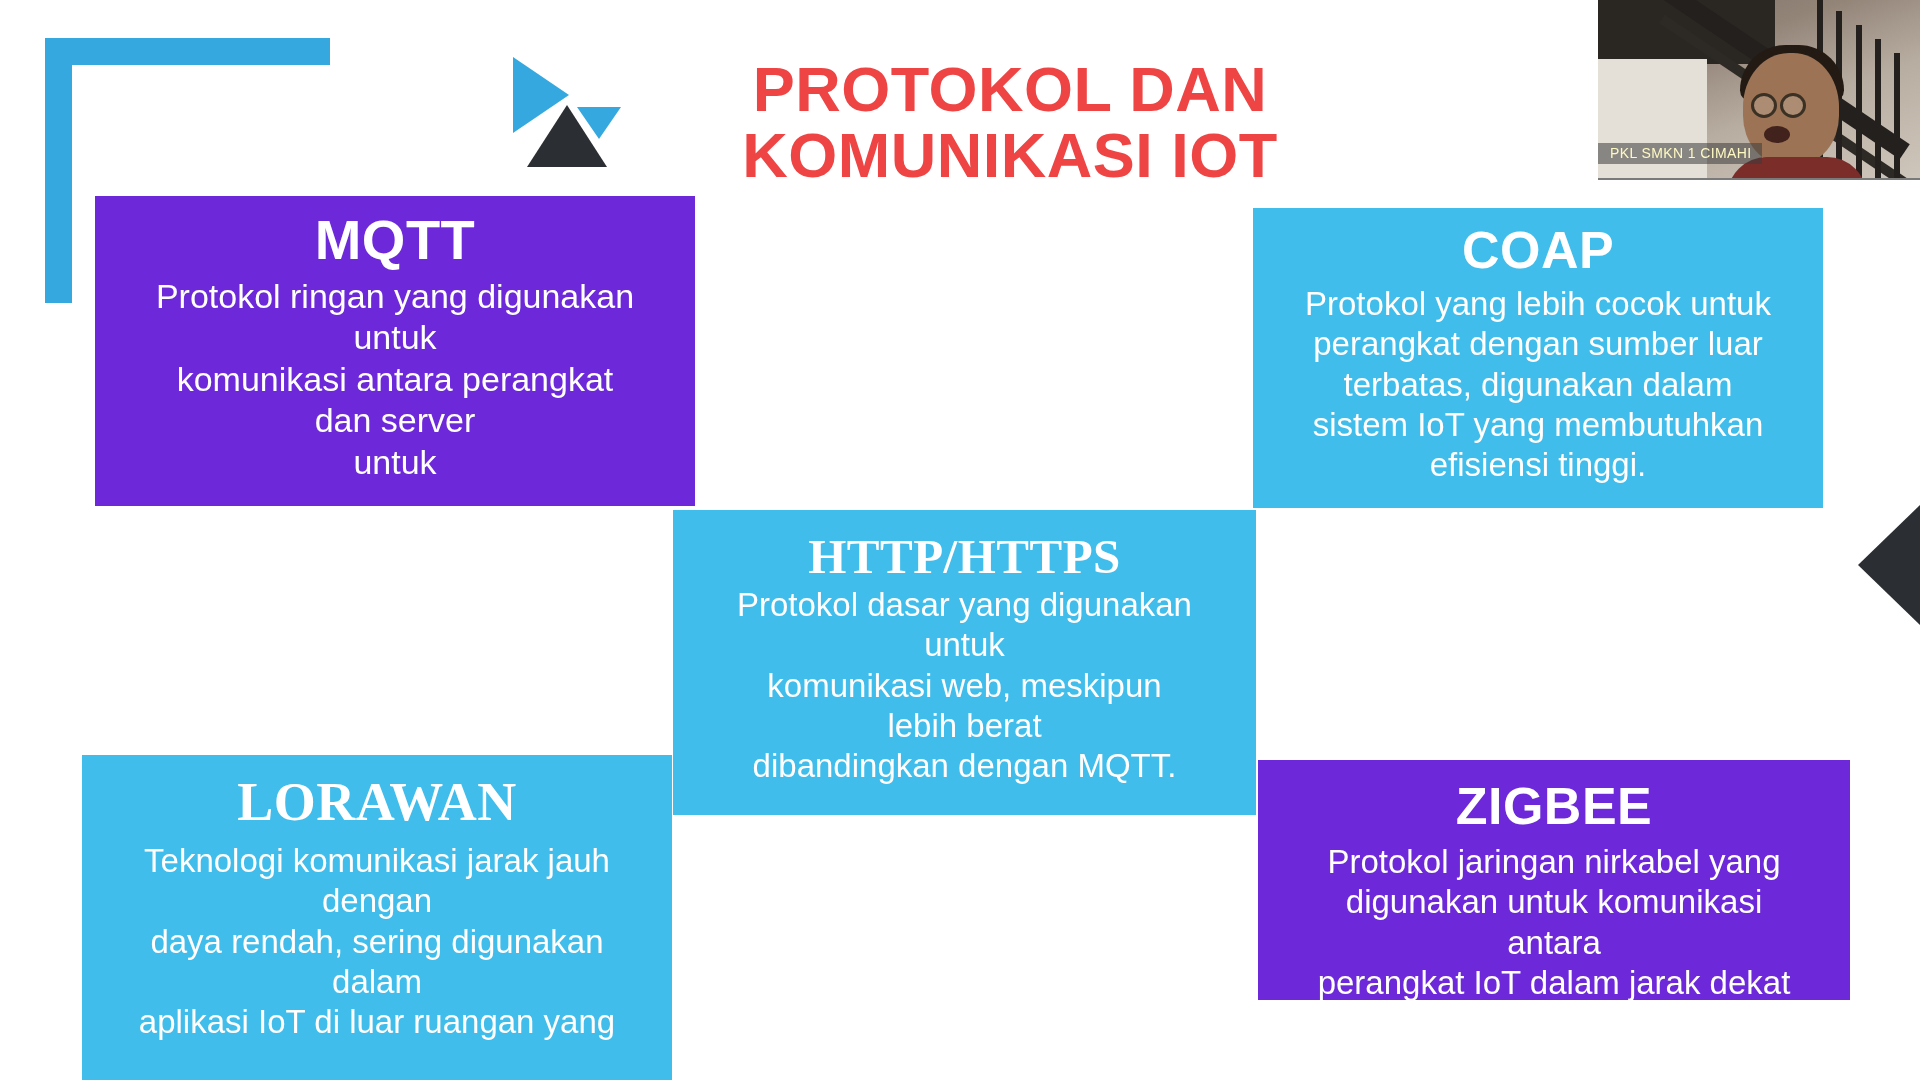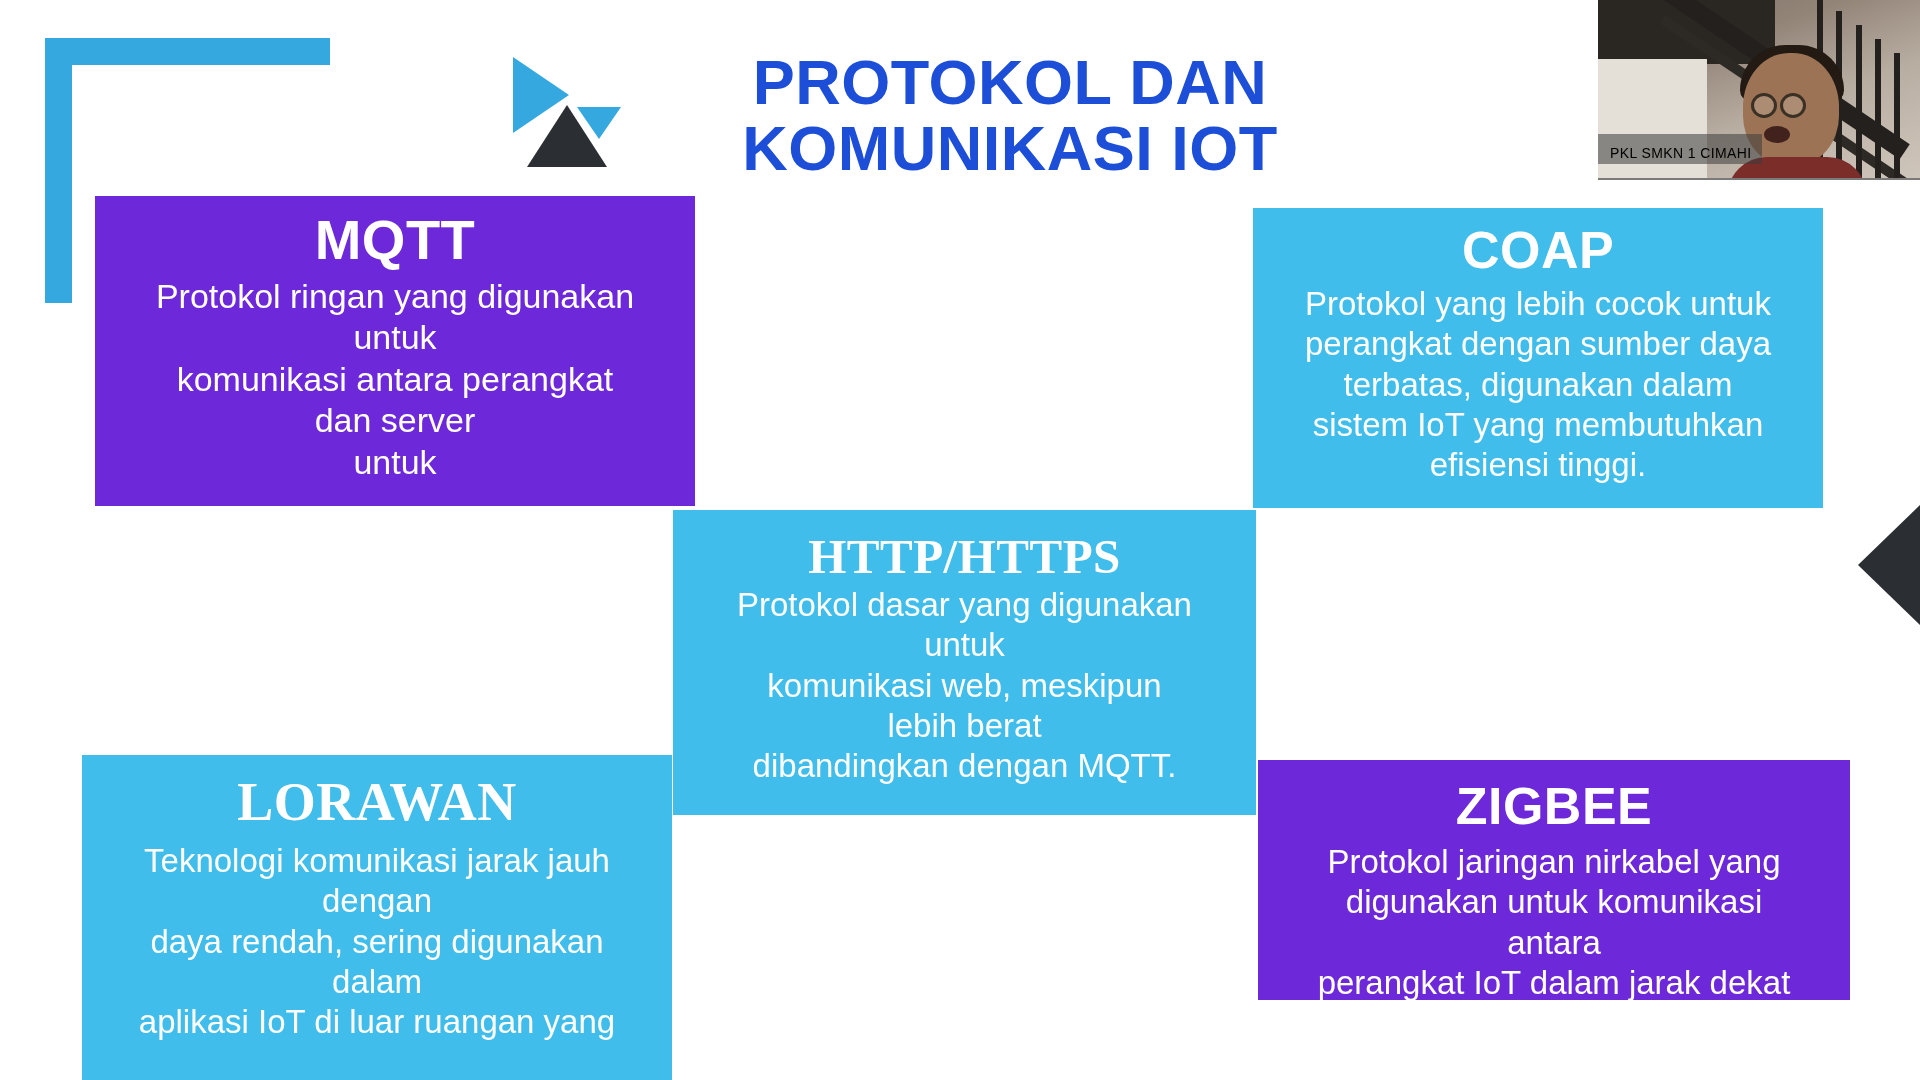--- a/index.html
+++ b/index.html
@@ -61,24 +61,24 @@
     position:absolute; left:22px; top:50px;
     width:0; height:0;
     border-left:40px solid transparent;
     border-right:40px solid transparent;
     border-bottom:62px solid #2b2f33;
   }
 
   
   #title {
     position:absolute;
-    left:640px; top:49px;
+    left:640px; top:56px;
     width:740px;
     text-align:center;
-    color:#1d4ed8;
+    color:#ef4444;
     font-size:63px;
     line-height:1.05;
     font-weight:700;
     letter-spacing:0.5px;
   }
   #title .line { display:block; white-space:nowrap; }
 
   
   .card {
     position:absolute;
@@ -233,23 +233,23 @@
   #webcam .body {
     position:absolute;
     left:40%; top:88%;
     width:140px; height:40px;
     border-radius:40px 40px 0 0;
     background:#7b2d2a;
   }
   #webcam .cam-label {
     position:absolute;
     left:0; bottom:14px;
-    padding:11px 10px 3px 12px;
+    padding:2px 10px 3px 12px;
     background:rgba(60,60,60,0.55);
-    color:#000000;
+    color:#fef9c3;
     font-size:14px;
     letter-spacing:0.4px;
     white-space:nowrap;
   }
 </style>
 </head>
 <body>
 
 <div id="slide">
 
@@ -277,21 +277,21 @@
       <span class="ln">komunikasi antara perangkat</span>
       <span class="ln">dan server</span>
       <span class="ln">untuk</span>
     </div>
   </div>
 
   <div class="card blue" id="card-coap">
     <div class="card-title">COAP</div>
     <div class="card-body">
       <span class="ln">Protokol yang lebih cocok untuk</span>
-      <span class="ln">perangkat dengan sumber daya</span>
+      <span class="ln">perangkat dengan sumber luar</span>
       <span class="ln">terbatas, digunakan dalam</span>
       <span class="ln">sistem IoT yang membutuhkan</span>
       <span class="ln">efisiensi tinggi.</span>
     </div>
   </div>
 
   <div class="card blue" id="card-http">
     <div class="card-title">HTTP/HTTPS</div>
     <div class="card-body">
       <span class="ln">Protokol dasar yang digunakan</span>

